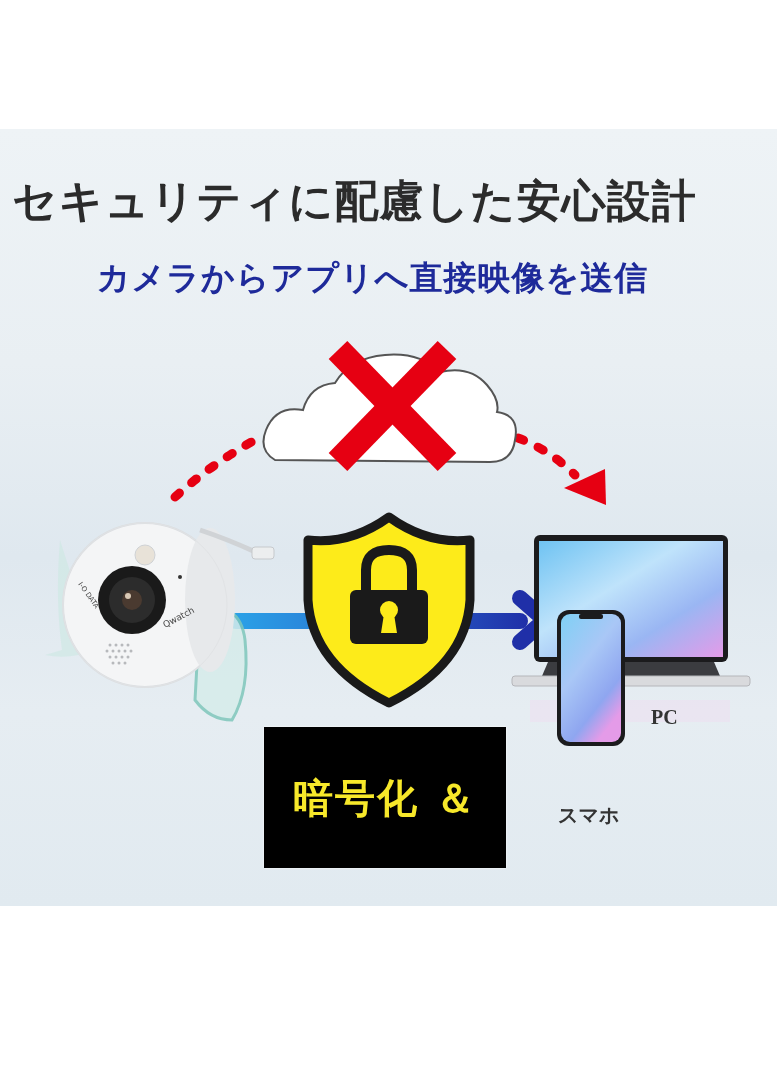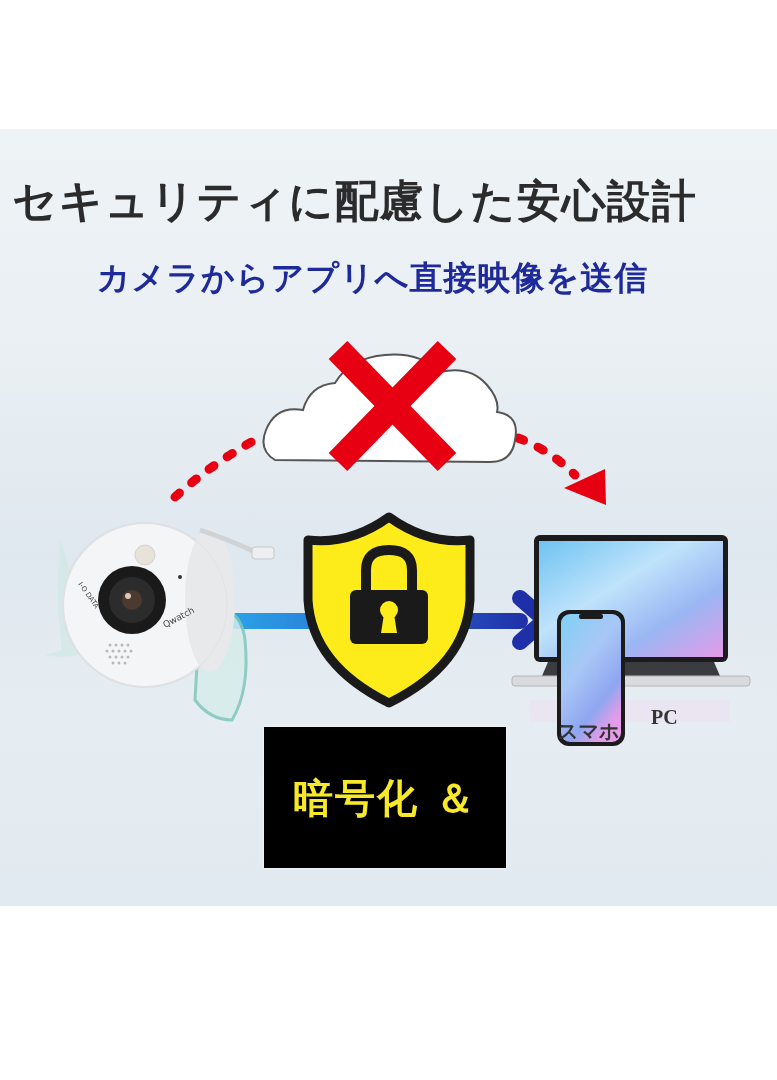--- a/index.html
+++ b/index.html
@@ -118,17 +118,17 @@
   </g>
 
   <g>
     <rect x="557" y="610" width="68" height="136" rx="12" fill="#1b1b1d"></rect>
     <rect x="561" y="614" width="60" height="128" rx="9" fill="url(#phoneGrad)"></rect>
     <rect x="579" y="614" width="24" height="5" rx="2" fill="#1b1b1d"></rect>
   </g>
 </svg>
 
 <div class="dev-label" style="left:651px;top:706px;">PC</div>
-<div class="dev-label" style="left:558px;top:718px;">スマホ</div>
+<div class="dev-label" style="left:558px;top:802px;">スマホ</div>
 
 <div class="label-box">
   <div class="label-line">暗号化 ＆</div>
 </div>
 
 </body></html>

